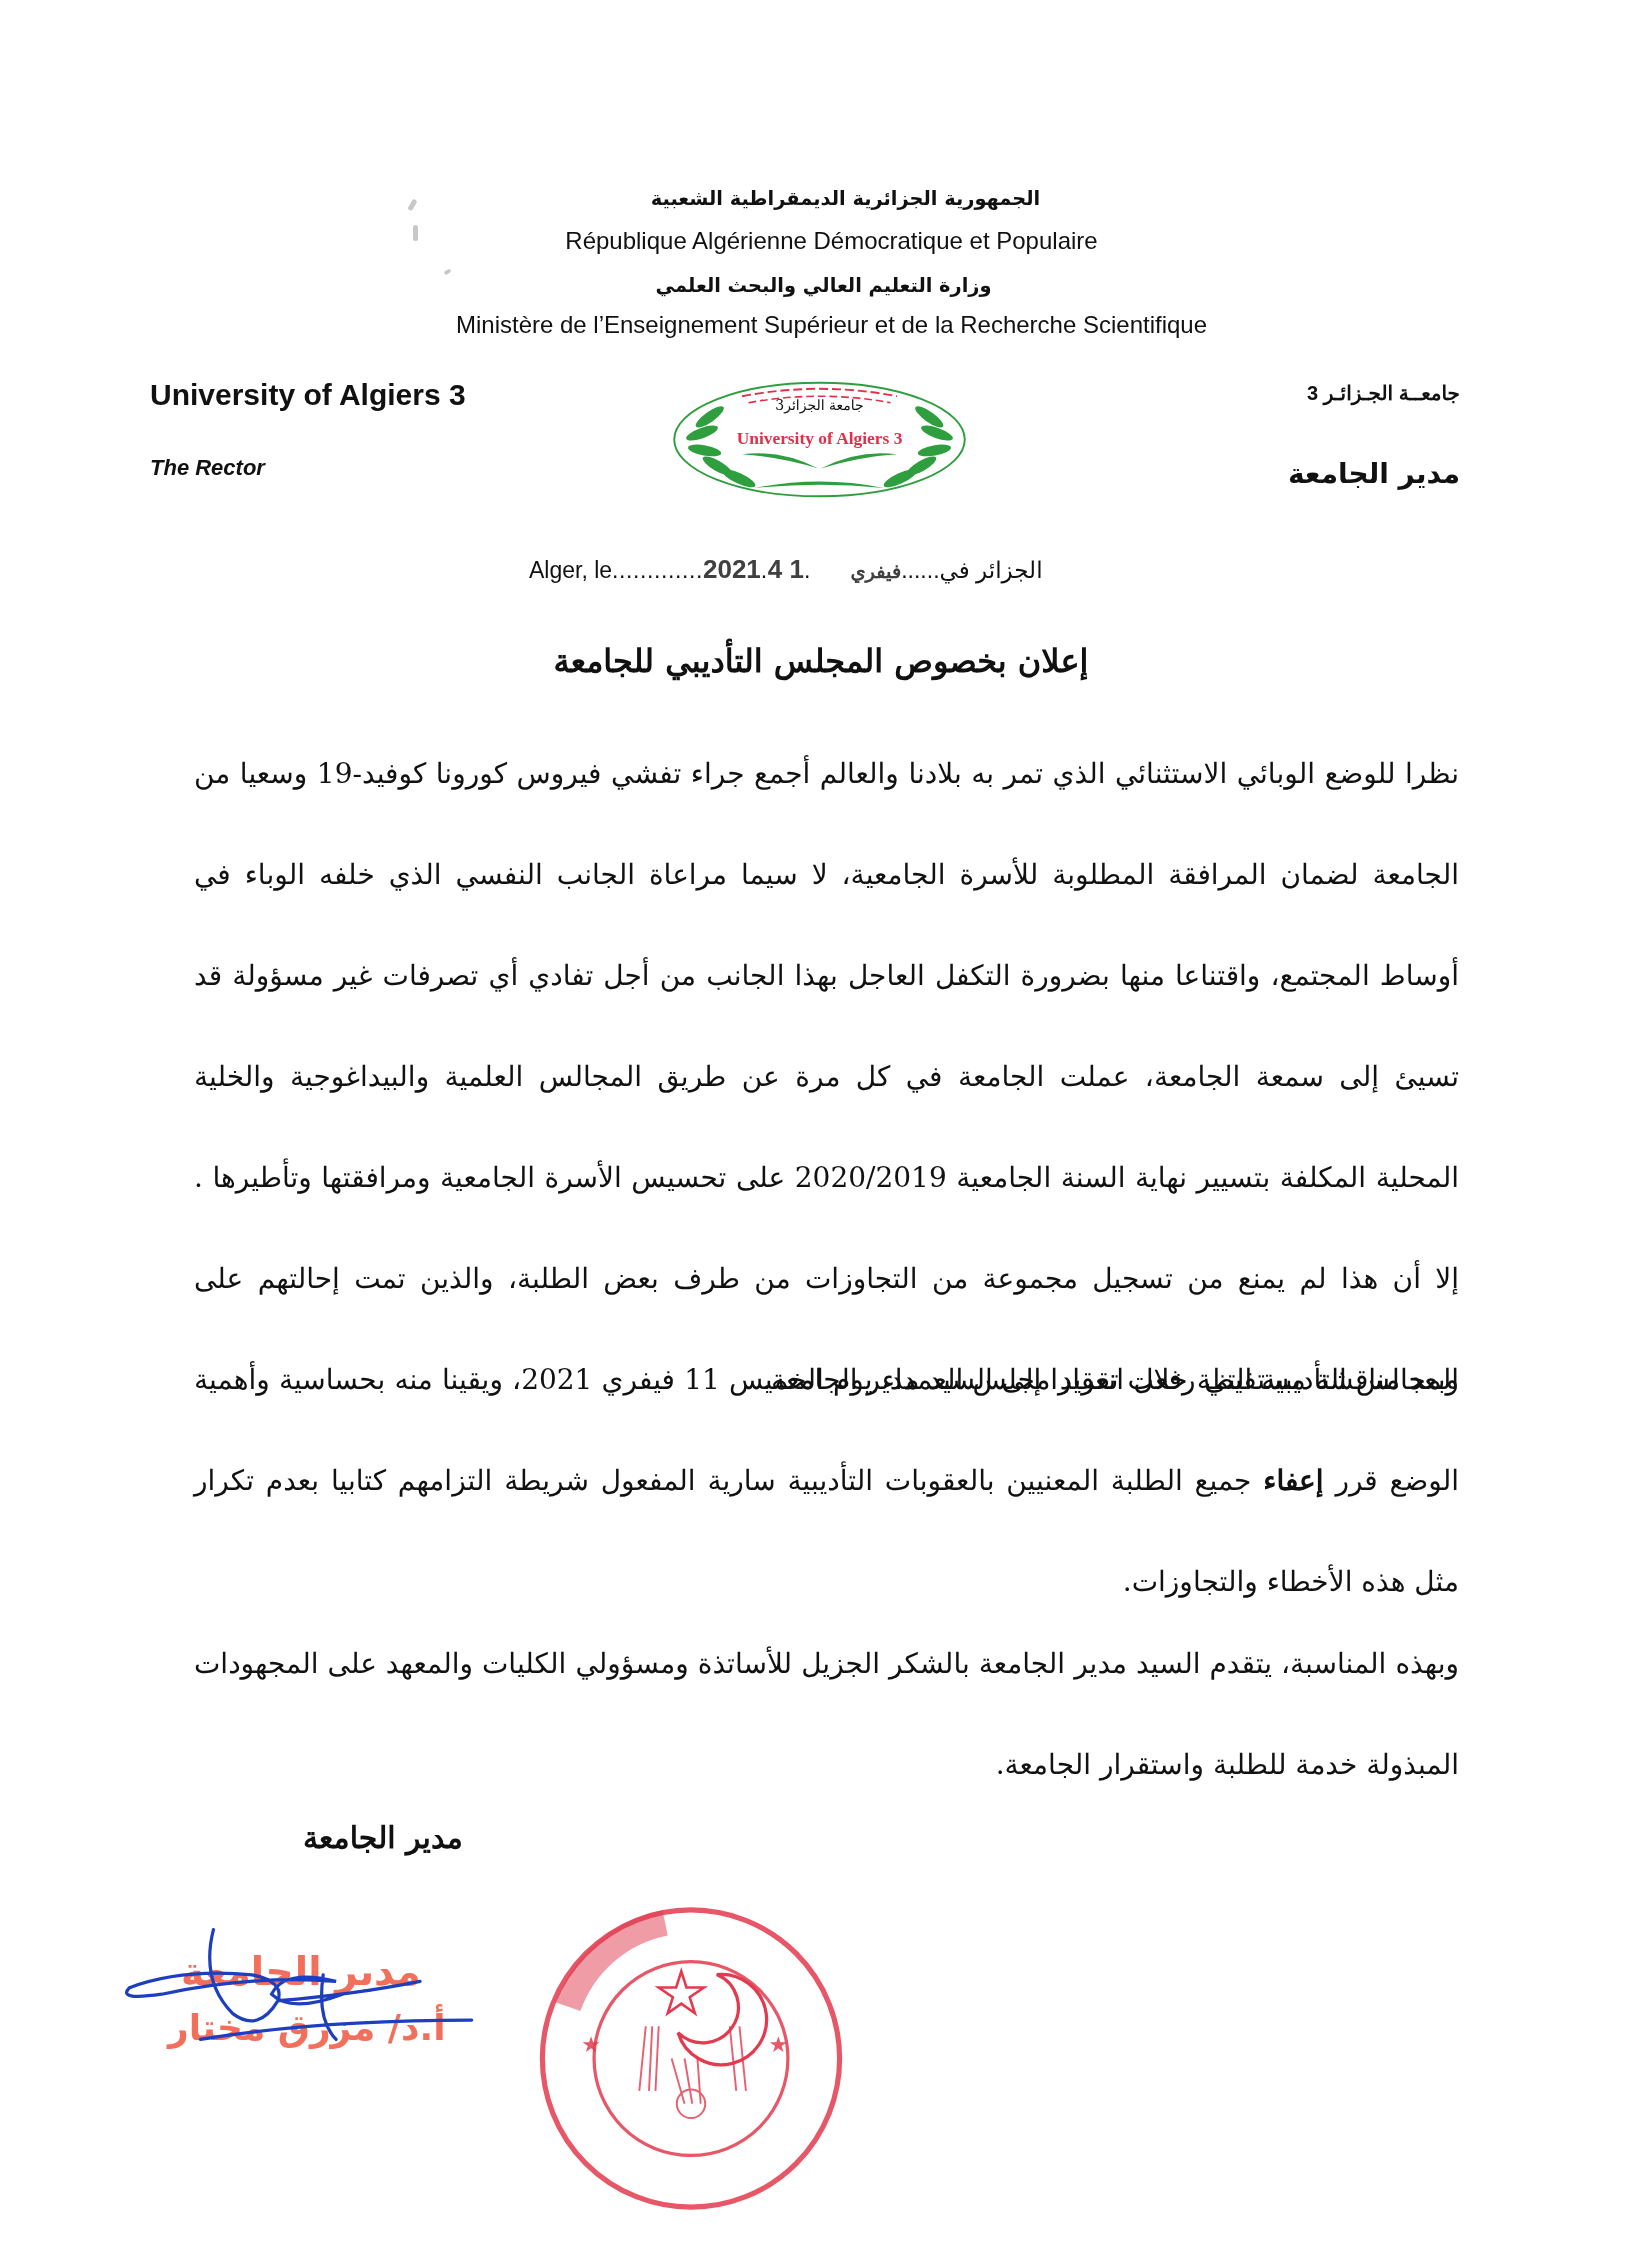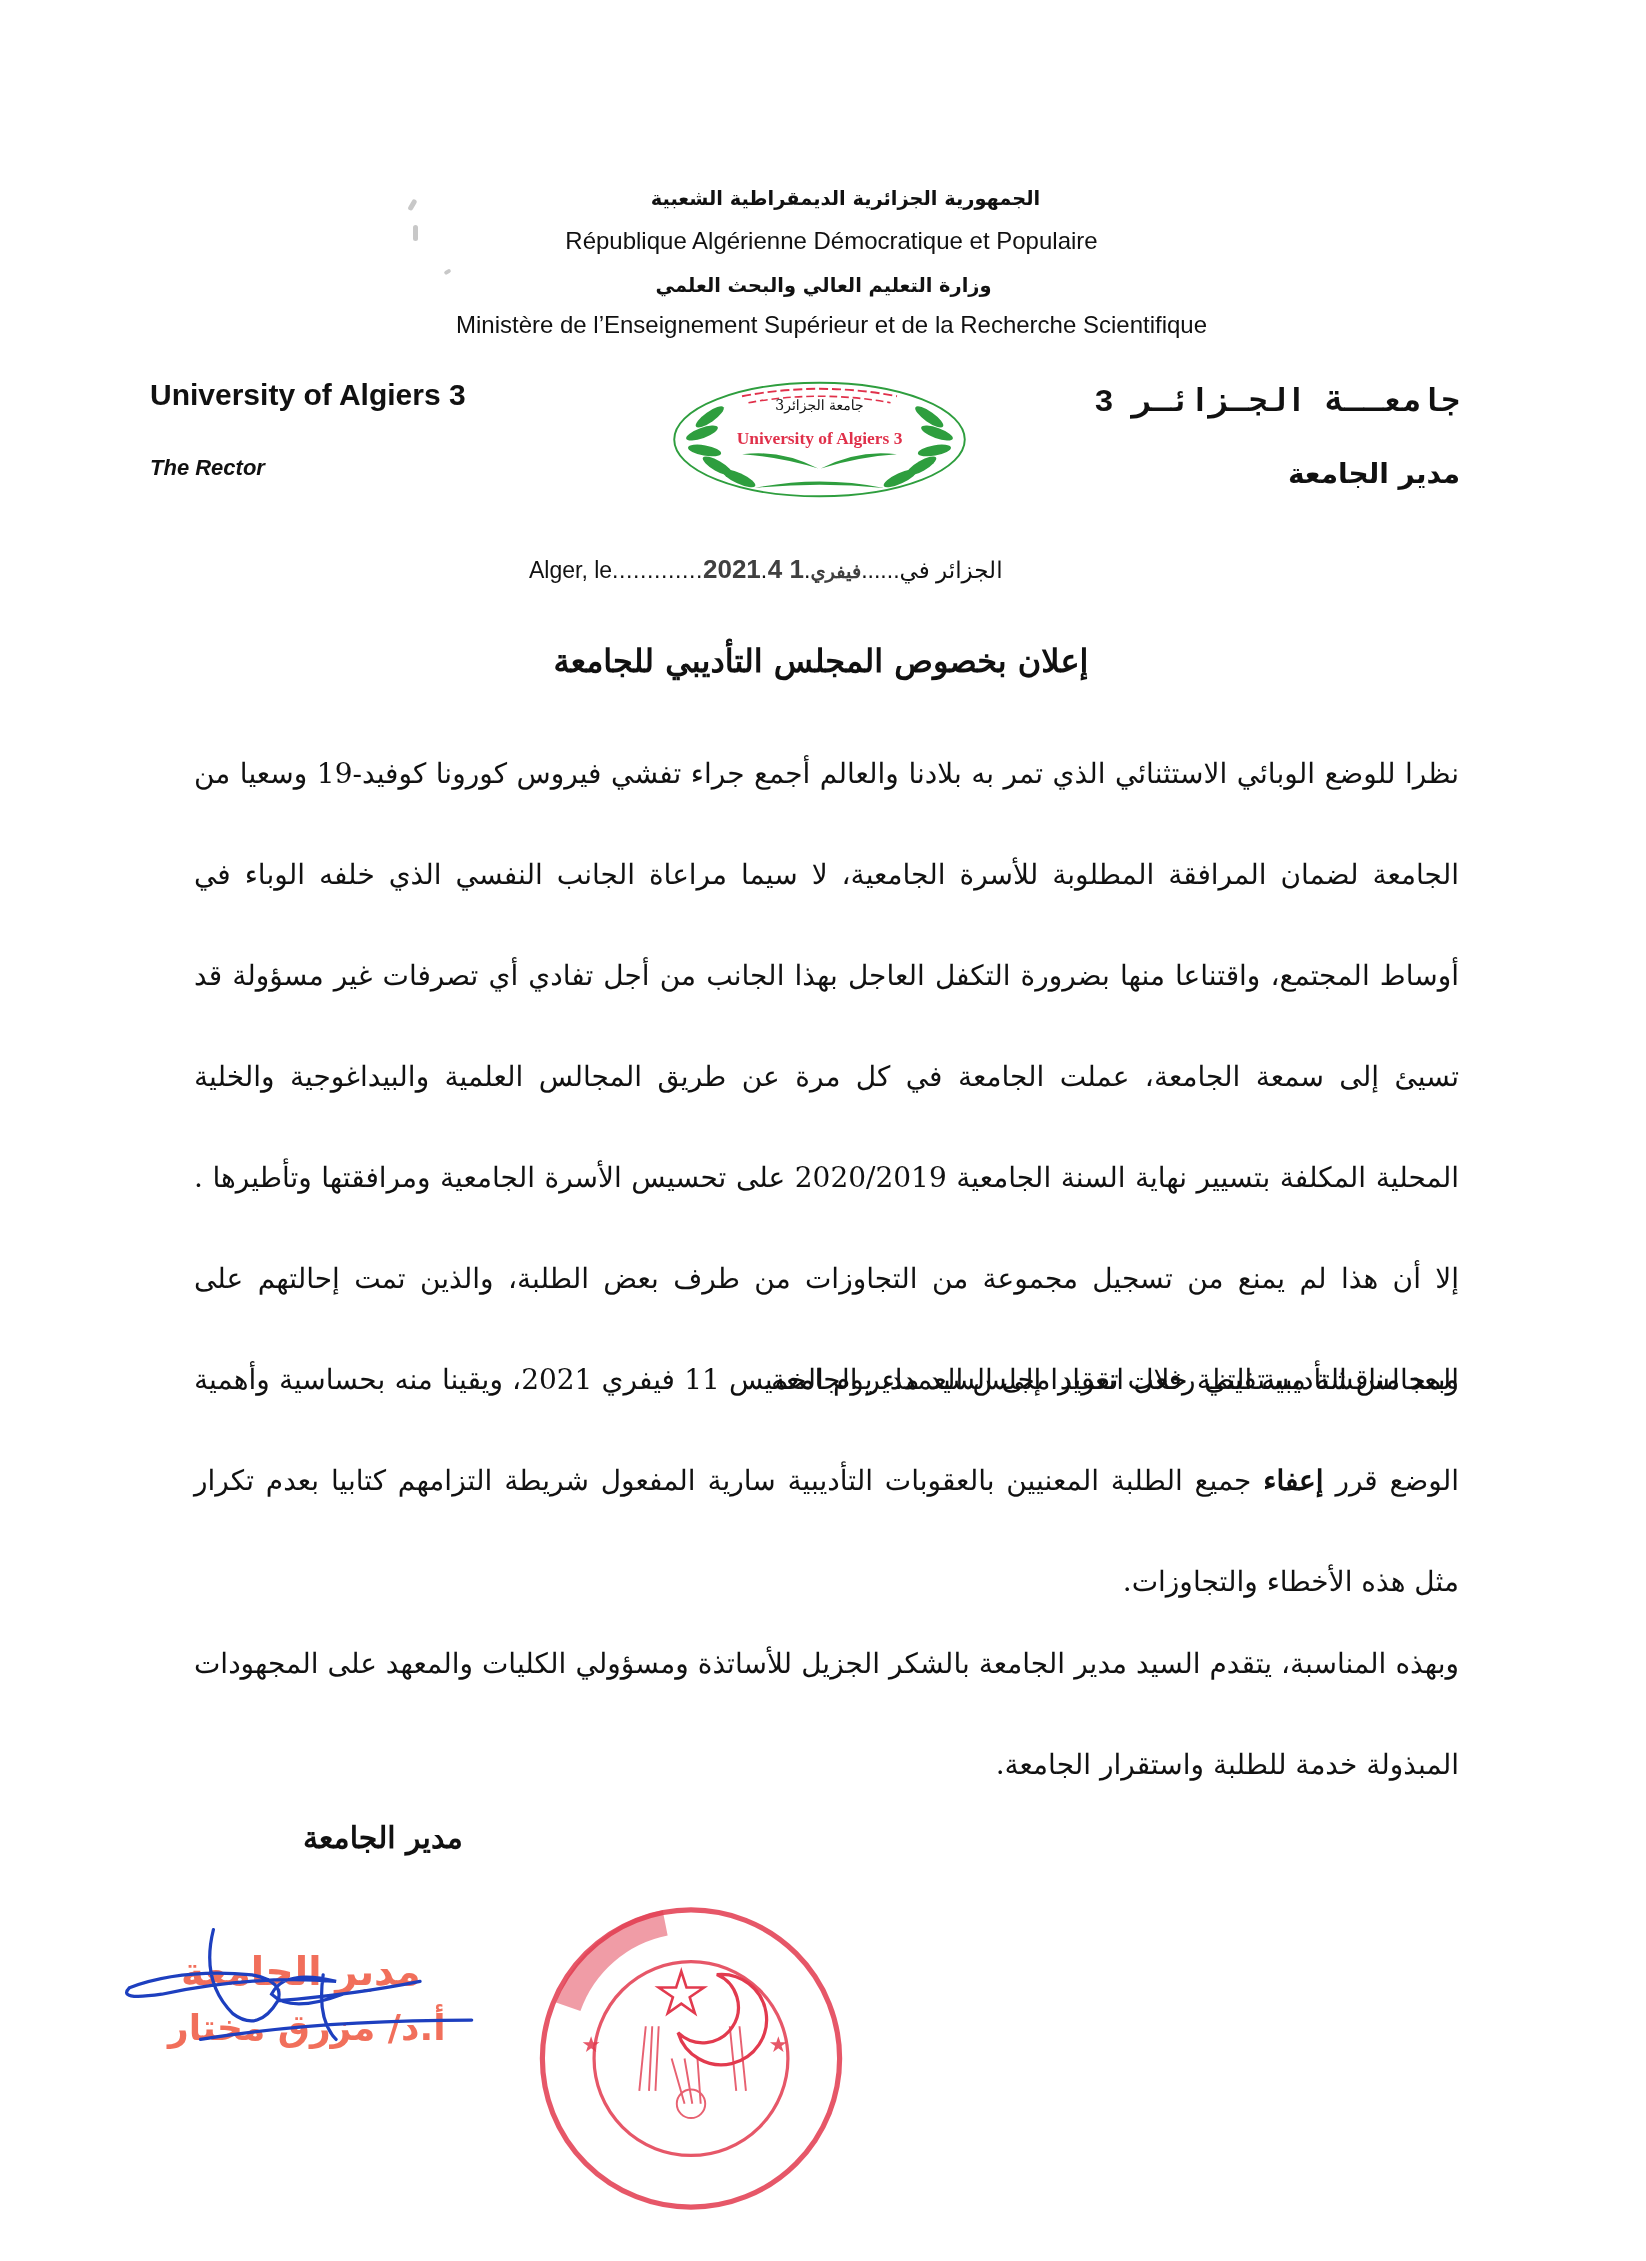--- a/index.html
+++ b/index.html
@@ -10,21 +10,21 @@
     .abs { position: absolute; }
     .center-line { left: 0; width: 1647px; text-align: center; }
 
     
     .lh-ar { font-family: "DejaVu Sans", sans-serif; font-weight: bold; font-size: 19.4px; direction: rtl; }
     .lh-fr { font-family: "Liberation Sans", sans-serif; font-size: 24px; padding-left: 8px; }
     .scan-mark { background: #c8c8c8; border-radius: 2.6px; }
 
     .uni-en { left: 150px; top: 378px; font-size: 30px; font-weight: bold; font-family: "Liberation Sans", sans-serif; }
     .rector-en { left: 150px; top: 455px; font-size: 22px; font-weight: bold; font-family: "Liberation Sans", sans-serif; font-style: italic; }
-    .uni-ar { right: 187px; top: 381px; font-size: 32px; font-weight: bold; direction: rtl; font-family: Liberation Mono, monospace; }
+    .uni-ar { right: 187px; top: 381px; font-size: 20px; font-weight: bold; direction: rtl; font-family: Liberation Sans, sans-serif; }
     .rector-ar { right: 187px; top: 457px; font-size: 28px; font-weight: bold; direction: rtl; font-family: "DejaVu Sans", sans-serif; }
 
     .logo { left: 671px; top: 378px; width: 297px; height: 123px; }
 
     
     .date-line { left: 529px; top: 554px; font-size: 23px; white-space: nowrap; font-family: "Liberation Sans", sans-serif; }
     .date-line .dots { letter-spacing: 0.6px; }
     .date-stamp { color: #404040; font-weight: bold; font-family: "Liberation Sans", sans-serif; font-size: 26px; }
     .date-ar-label { direction: rtl; unicode-bidi: isolate; }
 
@@ -81,21 +81,21 @@
       <path d="M110 118 Q170 110 228 140 Q170 122 110 118 Z"></path>
       <path d="M350 118 Q290 110 232 140 Q290 122 350 118 Z"></path>
       <path d="M130 170 Q230 150 330 170 Q230 160 130 170 Z"></path>
     </g>
   </svg>
   <div class="abs" style="left:0;top:19.4px;width:297px;text-align:center;font-family:'DejaVu Serif',serif;font-size:14px;direction:rtl;">جامعة الجزائر3</div>
   <div class="abs" style="left:0;top:50px;width:297px;text-align:center;font-family:'Liberation Serif',serif;font-weight:bold;font-size:17.4px;color:#e0304a;">University of Algiers 3</div>
 </div>
 
 <div class="abs date-line">
-  <span>Alger, le</span><span class="dots">.............</span><span class="date-stamp">2021</span><span class="dots">.</span><span class="date-stamp" style="font-size:19.4px;">فيفري</span><span class="dots">.</span><span class="date-stamp">1 4</span><span class="dots">......</span><span class="date-ar-label">الجزائر في</span>
+  <span>Alger, le</span><span class="dots">.............</span><span class="date-stamp">2021</span><span class="dots">.</span><span class="date-stamp" style="font-size:19.4px;margin-left:40px;">فيفري</span><span class="dots">.</span><span class="date-stamp">1 4</span><span class="dots">......</span><span class="date-ar-label">الجزائر في</span>
 </div>
 
 <div class="abs doc-title">إعلان بخصوص المجلس التأديبي للجامعة</div>
 
 <div class="abs body-text p1">نظرا للوضع الوبائي الاستثنائي الذي تمر به بلادنا والعالم أجمع جراء تفشي فيروس كورونا كوفيد-19 وسعيا من الجامعة لضمان المرافقة المطلوبة للأسرة الجامعية، لا سيما مراعاة الجانب النفسي الذي خلفه الوباء في أوساط المجتمع، واقتناعا منها بضرورة التكفل العاجل بهذا الجانب من أجل تفادي أي تصرفات غير مسؤولة قد تسيئ إلى سمعة الجامعة، عملت الجامعة في كل مرة عن طريق المجالس العلمية والبيداغوجية والخلية المحلية المكلفة بتسيير نهاية السنة الجامعية 2020/2019 على تحسيس الأسرة الجامعية ومرافقتها وتأطيرها . إلا أن هذا لم يمنع من تسجيل مجموعة من التجاوزات من طرف بعض الطلبة، والذين تمت إحالتهم على المجالس التأديبية التي رفعت تقريرا إلى السيد مدير الجامعة.</div>
 <div class="abs body-text p2"><span>وبعد مناقشة مستفيظة خلال انعقاد مجلس العمداء يوم الخميس 11 فيفري 2021، ويقينا منه بحساسية وأهمية الوضع قرر </span><span class="bold">إعفاء</span><span> جميع الطلبة المعنيين بالعقوبات التأديبية سارية المفعول شريطة التزامهم كتابيا بعدم تكرار مثل هذه الأخطاء والتجاوزات.</span></div>
 <div class="abs body-text p3">وبهذه المناسبة، يتقدم السيد مدير الجامعة بالشكر الجزيل للأساتذة ومسؤولي الكليات والمعهد على المجهودات المبذولة خدمة للطلبة واستقرار الجامعة.</div>
 
 <div class="abs sign-title">مدير الجامعة</div>
 

